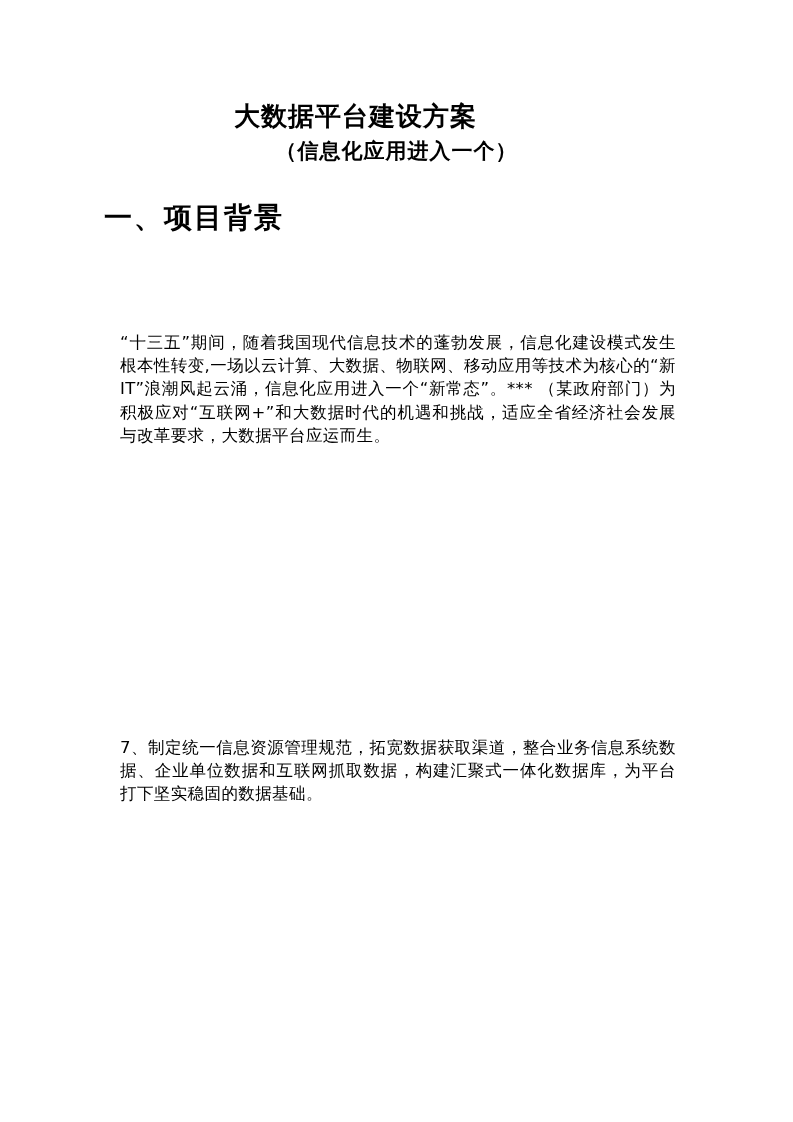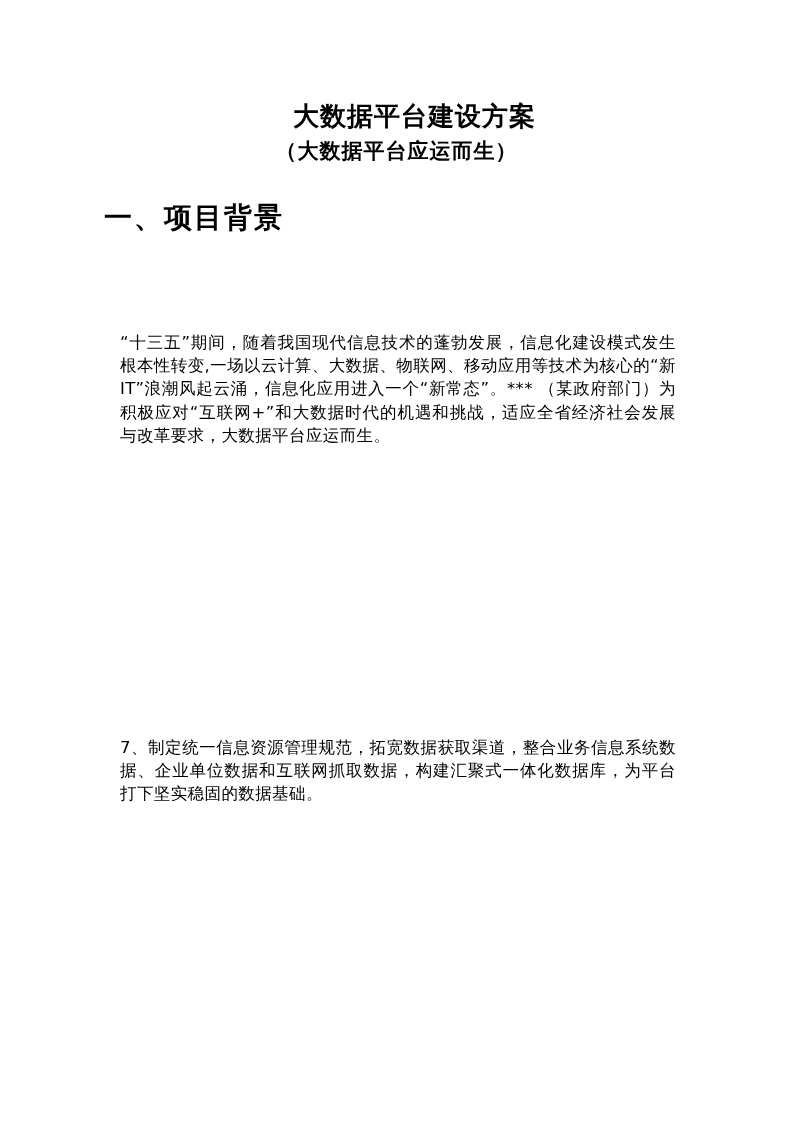--- a/index.html
+++ b/index.html
@@ -19,28 +19,27 @@
       position: absolute;
       left: 0;
       top: 0;
       width: 793px;
       height: 1122px;
       background: #ffffff;
     }
     .main-title {
       position: absolute;
       top: 96px;
-      left: 16px;
+      left: 0;
       width: 711px;
       text-align: center;
       font-size: 26px;
       font-weight: bold;
       letter-spacing: 1px;
       line-height: 40px;
-      padding-left: 43px;
     }
     .sub-title {
       position: absolute;
       top: 134px;
       left: 0;
       width: 793px;
       text-align: center;
       font-size: 21px;
       font-weight: bold;
       letter-spacing: 1px;
@@ -68,21 +67,21 @@
       text-align: justify;
       word-break: break-all;
     }
   </style>
 </head>
 <body>
 
 <div class="page">
 
   <div class="main-title">大数据平台建设方案</div>
-  <div class="sub-title">（大数据平台应运而生）</div>
+  <div class="sub-title">（信息化应用进入一个）</div>
 
   <h2 class="section-heading" style="top:198px;">一、项目背景</h2>
 
   <div class="section-body" style="top:331px;">
     <p class="para">“十三五”期间，随着我国现代信息技术的蓬勃发展，信息化建设模式发生根本性转变,一场以云计算、大数据、物联网、移动应用等技术为核心的“新 IT”浪潮风起云涌，信息化应用进入一个“新常态”。*** （某政府部门）为积极应对“互联网+”和大数据时代的机遇和挑战，适应全省经济社会发展与改革要求，大数据平台应运而生。</p>
   </div>
 
 
   <div class="section-body" style="top:736px;">
     <p class="para">7、制定统一信息资源管理规范，拓宽数据获取渠道，整合业务信息系统数据、企业单位数据和互联网抓取数据，构建汇聚式一体化数据库，为平台打下坚实稳固的数据基础。</p>

